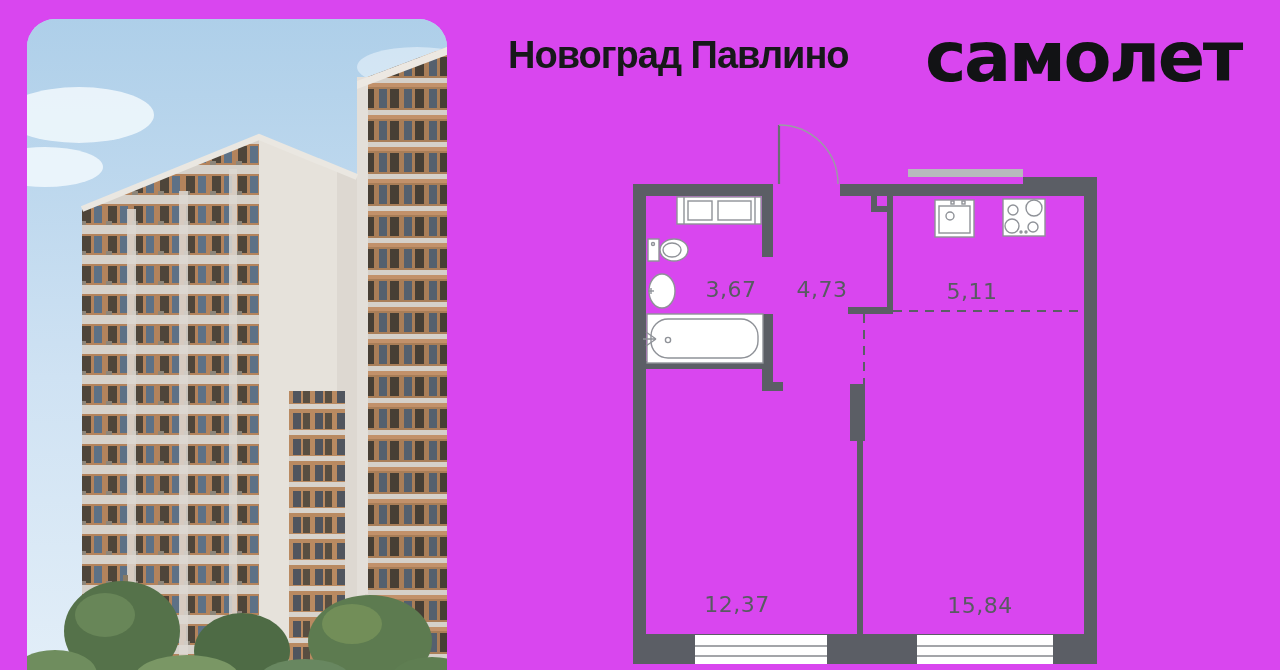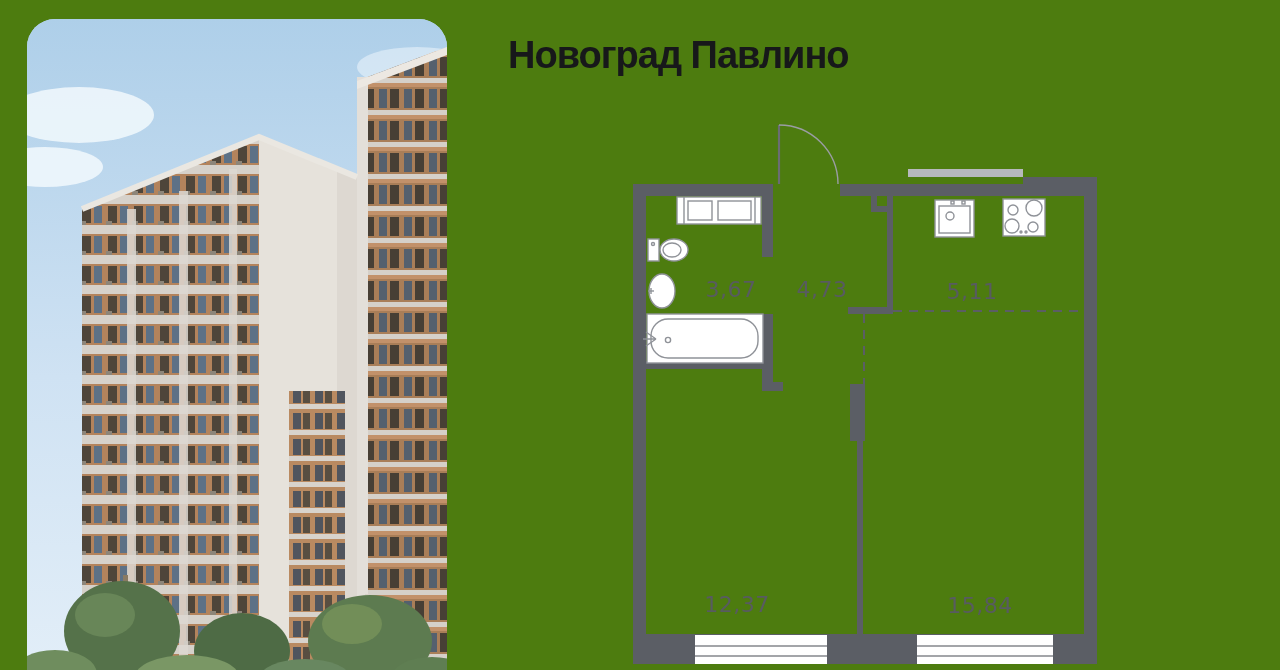--- a/index.html
+++ b/index.html
@@ -1,18 +1,18 @@
 <!DOCTYPE html>
 <html><head>
 <meta charset="utf-8">
 <style>
   html,body{margin:0;padding:0;background:#ffffff;}
   body{width:1280px;height:670px;overflow:hidden;position:relative;
        font-family:"Liberation Sans","DejaVu Sans",sans-serif;}
-  .stage{position:absolute;inset:0;width:1280px;height:670px;background:#4d7c0f;}
+  .stage{position:absolute;inset:0;width:1280px;height:670px;background:#d946ef;}
 
   .photo-card{
     position:absolute;left:27px;top:19px;width:420px;height:651px;
     border-radius:28px 28px 0 0;overflow:hidden;background:#bcd7ee;
   }
   .photo-card svg{display:block;width:420px;height:651px;}
 
   .project-title{
     position:absolute;left:508px;top:36px;width:420px;
     font-size:38px;line-height:1.0;font-weight:700;color:#17181a;
@@ -103,20 +103,21 @@
         <ellipse cx="325" cy="605" rx="30" ry="20" fill="#759259" opacity="0.85"></ellipse>
         <ellipse cx="28" cy="655" rx="42" ry="24" fill="#6f8d5e"></ellipse>
         <ellipse cx="160" cy="658" rx="52" ry="22" fill="#7a9765"></ellipse>
         <ellipse cx="278" cy="660" rx="46" ry="20" fill="#688760"></ellipse>
         <ellipse cx="405" cy="658" rx="40" ry="20" fill="#5f7e52"></ellipse>
       </g>
     </svg>
   </div>
 
   <div class="project-title">Новоград Павлино</div>
+  <div class="brand-logo">самолет</div>
 
   <div class="floorplan">
     <svg viewBox="600 110 520 560">
 
       <g fill="#5b5e65">
         <rect x="908" y="175" width="115" height="8" fill="#b7b9bd"></rect>
         <rect x="1023" y="183" width="74" height="8"></rect>
         <rect x="633" y="190" width="140" height="12"></rect>
         <rect x="840" y="190" width="257" height="12"></rect>
         <rect x="633" y="190" width="13" height="480"></rect>

